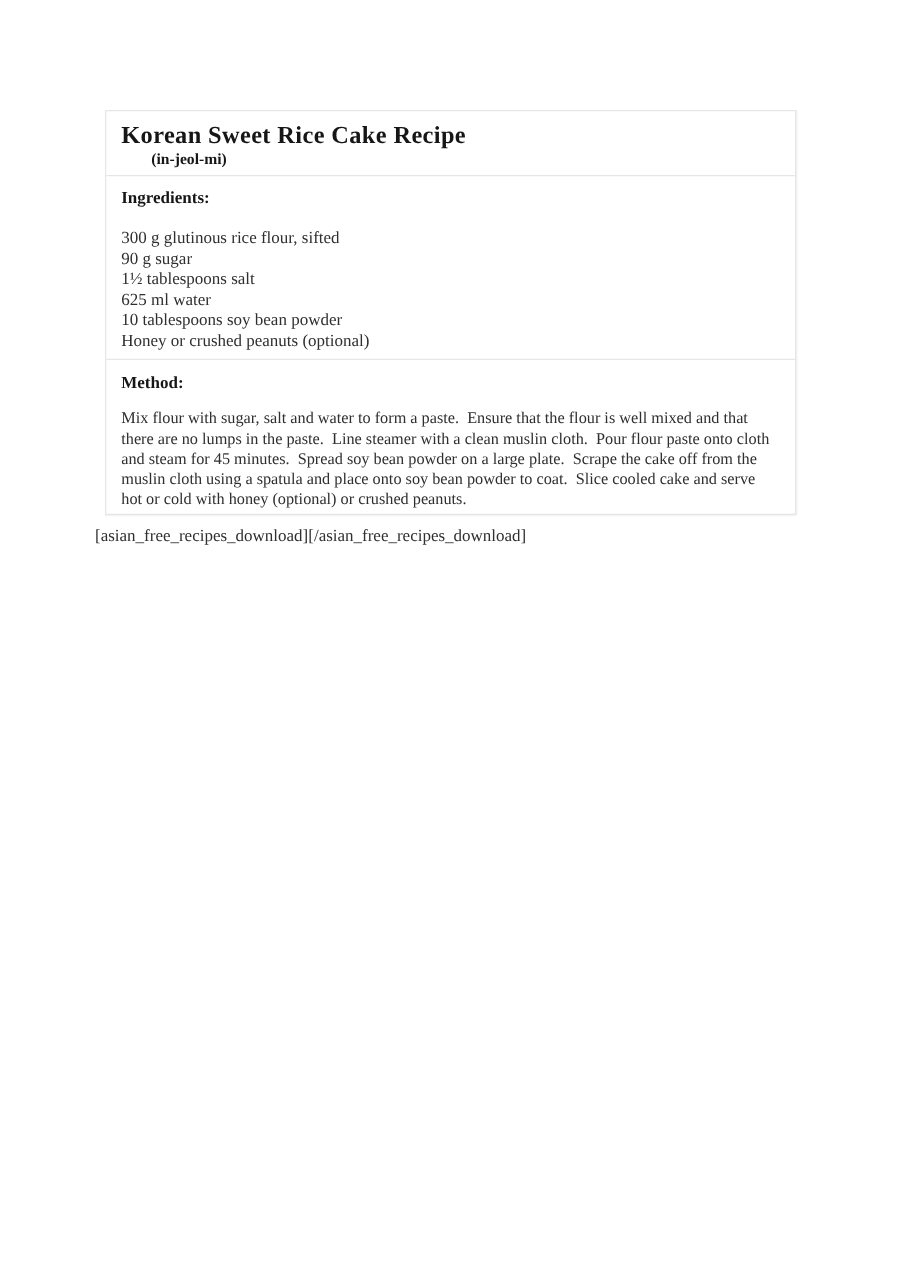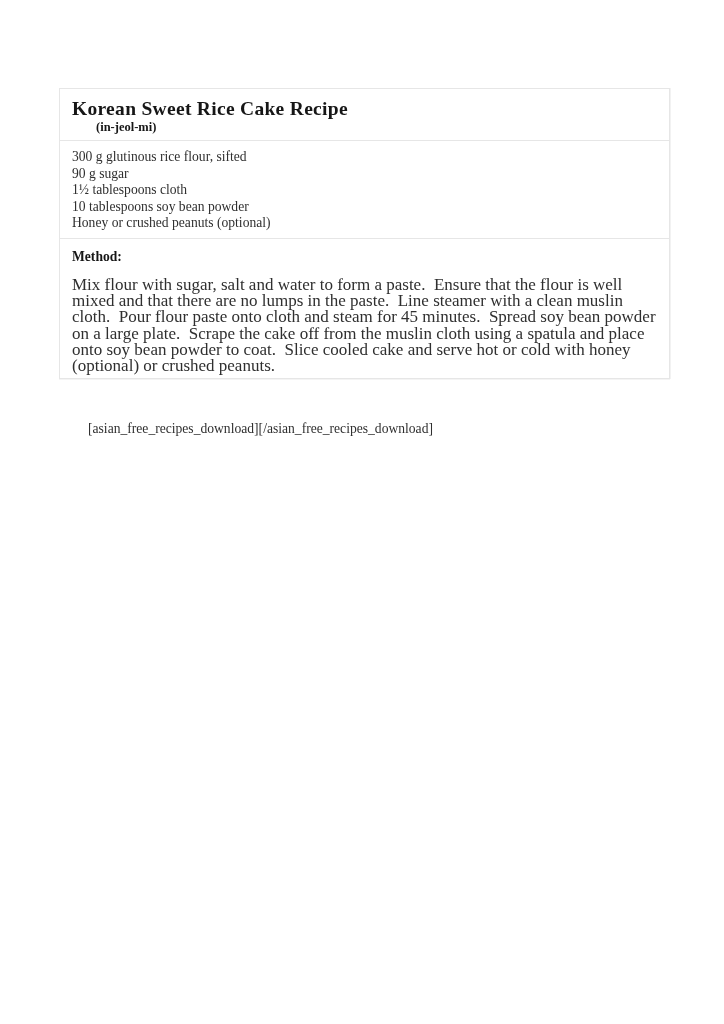--- a/index.html
+++ b/index.html
@@ -12,23 +12,23 @@
     overflow: hidden;
   }
   .page {
     position: relative;
     width: 724px;
     height: 1024px;
     background: #ffffff;
   }
   .card {
     position: absolute;
-    left: 59px;
+    left: 84px;
     top: 88px;
-    width: 611px;
+    width: 553px;
     border: 1px solid #e6e6e6;
     box-shadow: 1px 0 0 #f2f2f2, 0 1px 0 #f4f4f4;
     background: #ffffff;
   }
   .card-header {
     padding: 8px 12px 5px 12px;
   }
   .card-title {
     font-size: 19.5px;
     font-weight: bold;
@@ -64,51 +64,53 @@
   .ing-line {
     font-size: 13.6px;
     line-height: 16.5px;
     color: #2f2f2f;
   }
   .section-method .sec-heading {
     line-height: 16.3px;
     margin-bottom: 12px;
   }
   .method-text {
-    font-size: 17px;
+    font-size: 13px;
     line-height: 16.3px;
     color: #2f2f2f;
     white-space: pre-wrap;
   }
   .shortcode {
     position: absolute;
-    left: 88px;
+    left: 76px;
     top: 420px;
     font-size: 13.6px;
     line-height: 17px;
     color: #2f2f2f;
   }
 </style>
 </head>
 <body>
 
 <div class="page">
 
   <div class="card">
 
     <div class="card-header">
       <h1 class="card-title">Korean Sweet Rice Cake Recipe</h1>
       <div class="card-subtitle">(in-jeol-mi)</div>
     </div>
 
     <div class="section section-ingredients">
+      <div class="sec-heading">Ingredients:</div>
       <div class="ing-list">
         <div class="ing-line">300 g glutinous rice flour, sifted</div>
         <div class="ing-line">90 g sugar</div>
-        <div class="ing-line">1½ tablespoons cloth</div>
+        <div class="ing-line">1½ tablespoons salt</div>
+        <div class="ing-line">625 ml water</div>
         <div class="ing-line">10 tablespoons soy bean powder</div>
         <div class="ing-line">Honey or crushed peanuts (optional)</div>
       </div>
     </div>
 
     <div class="section section-method">
       <div class="sec-heading">Method:</div>
       <div class="method-text">Mix flour with sugar, salt and water to form a paste.  Ensure that the flour is well mixed and that there are no lumps in the paste.  Line steamer with a clean muslin cloth.  Pour flour paste onto cloth and steam for 45 minutes.  Spread soy bean powder on a large plate.  Scrape the cake off from the muslin cloth using a spatula and place onto soy bean powder to coat.  Slice cooled cake and serve hot or cold with honey (optional) or crushed peanuts.</div>
     </div>
 

